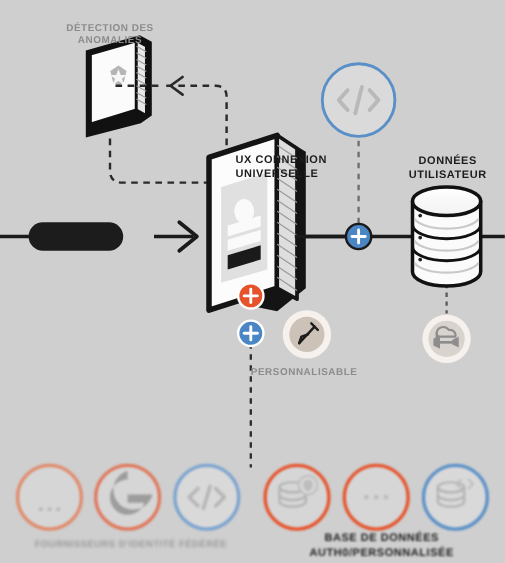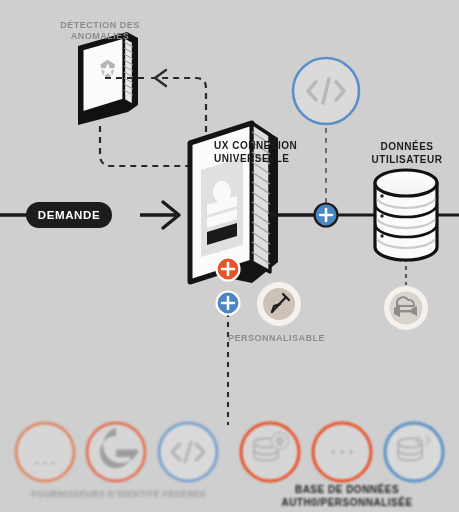--- a/index.html
+++ b/index.html
@@ -259,21 +259,20 @@
 
   <div class="lbl lbl-dark" style="left:214px;top:116px;width:110px;text-align:left;margin-top:24px;">UX CONNEXION
 UNIVERSELLE</div>
 
   <div class="lbl lbl-dark" style="left:361px;top:141px;width:92px;text-align:center;">DONNÉES
 UTILISATEUR</div>
 
 
   <div class="lbl lbl-grey" style="left:228px;top:333px;width:116px;text-align:left;">PERSONNALISABLE</div>
 
-  <div class="lbl" style="left:26px;top:208px;width:86px;color:#ffffff;font-size:11.5px;font-weight:700;letter-spacing:.6px;">DEMANDE</div>
 
 
   <div class="lbl lbl-grey-sm blur-strong" style="left:8px;top:489px;width:222px;">FOURNISSEURS D'IDENTITÉ FÉDÉRÉE</div>
 
   <div class="lbl lbl-dark blur-soft" style="left:252px;top:484px;width:190px;font-size:10px;">BASE DE DONNÉES
 AUTH0/PERSONNALISÉE</div>
 
 </div>
 
 </body></html>

